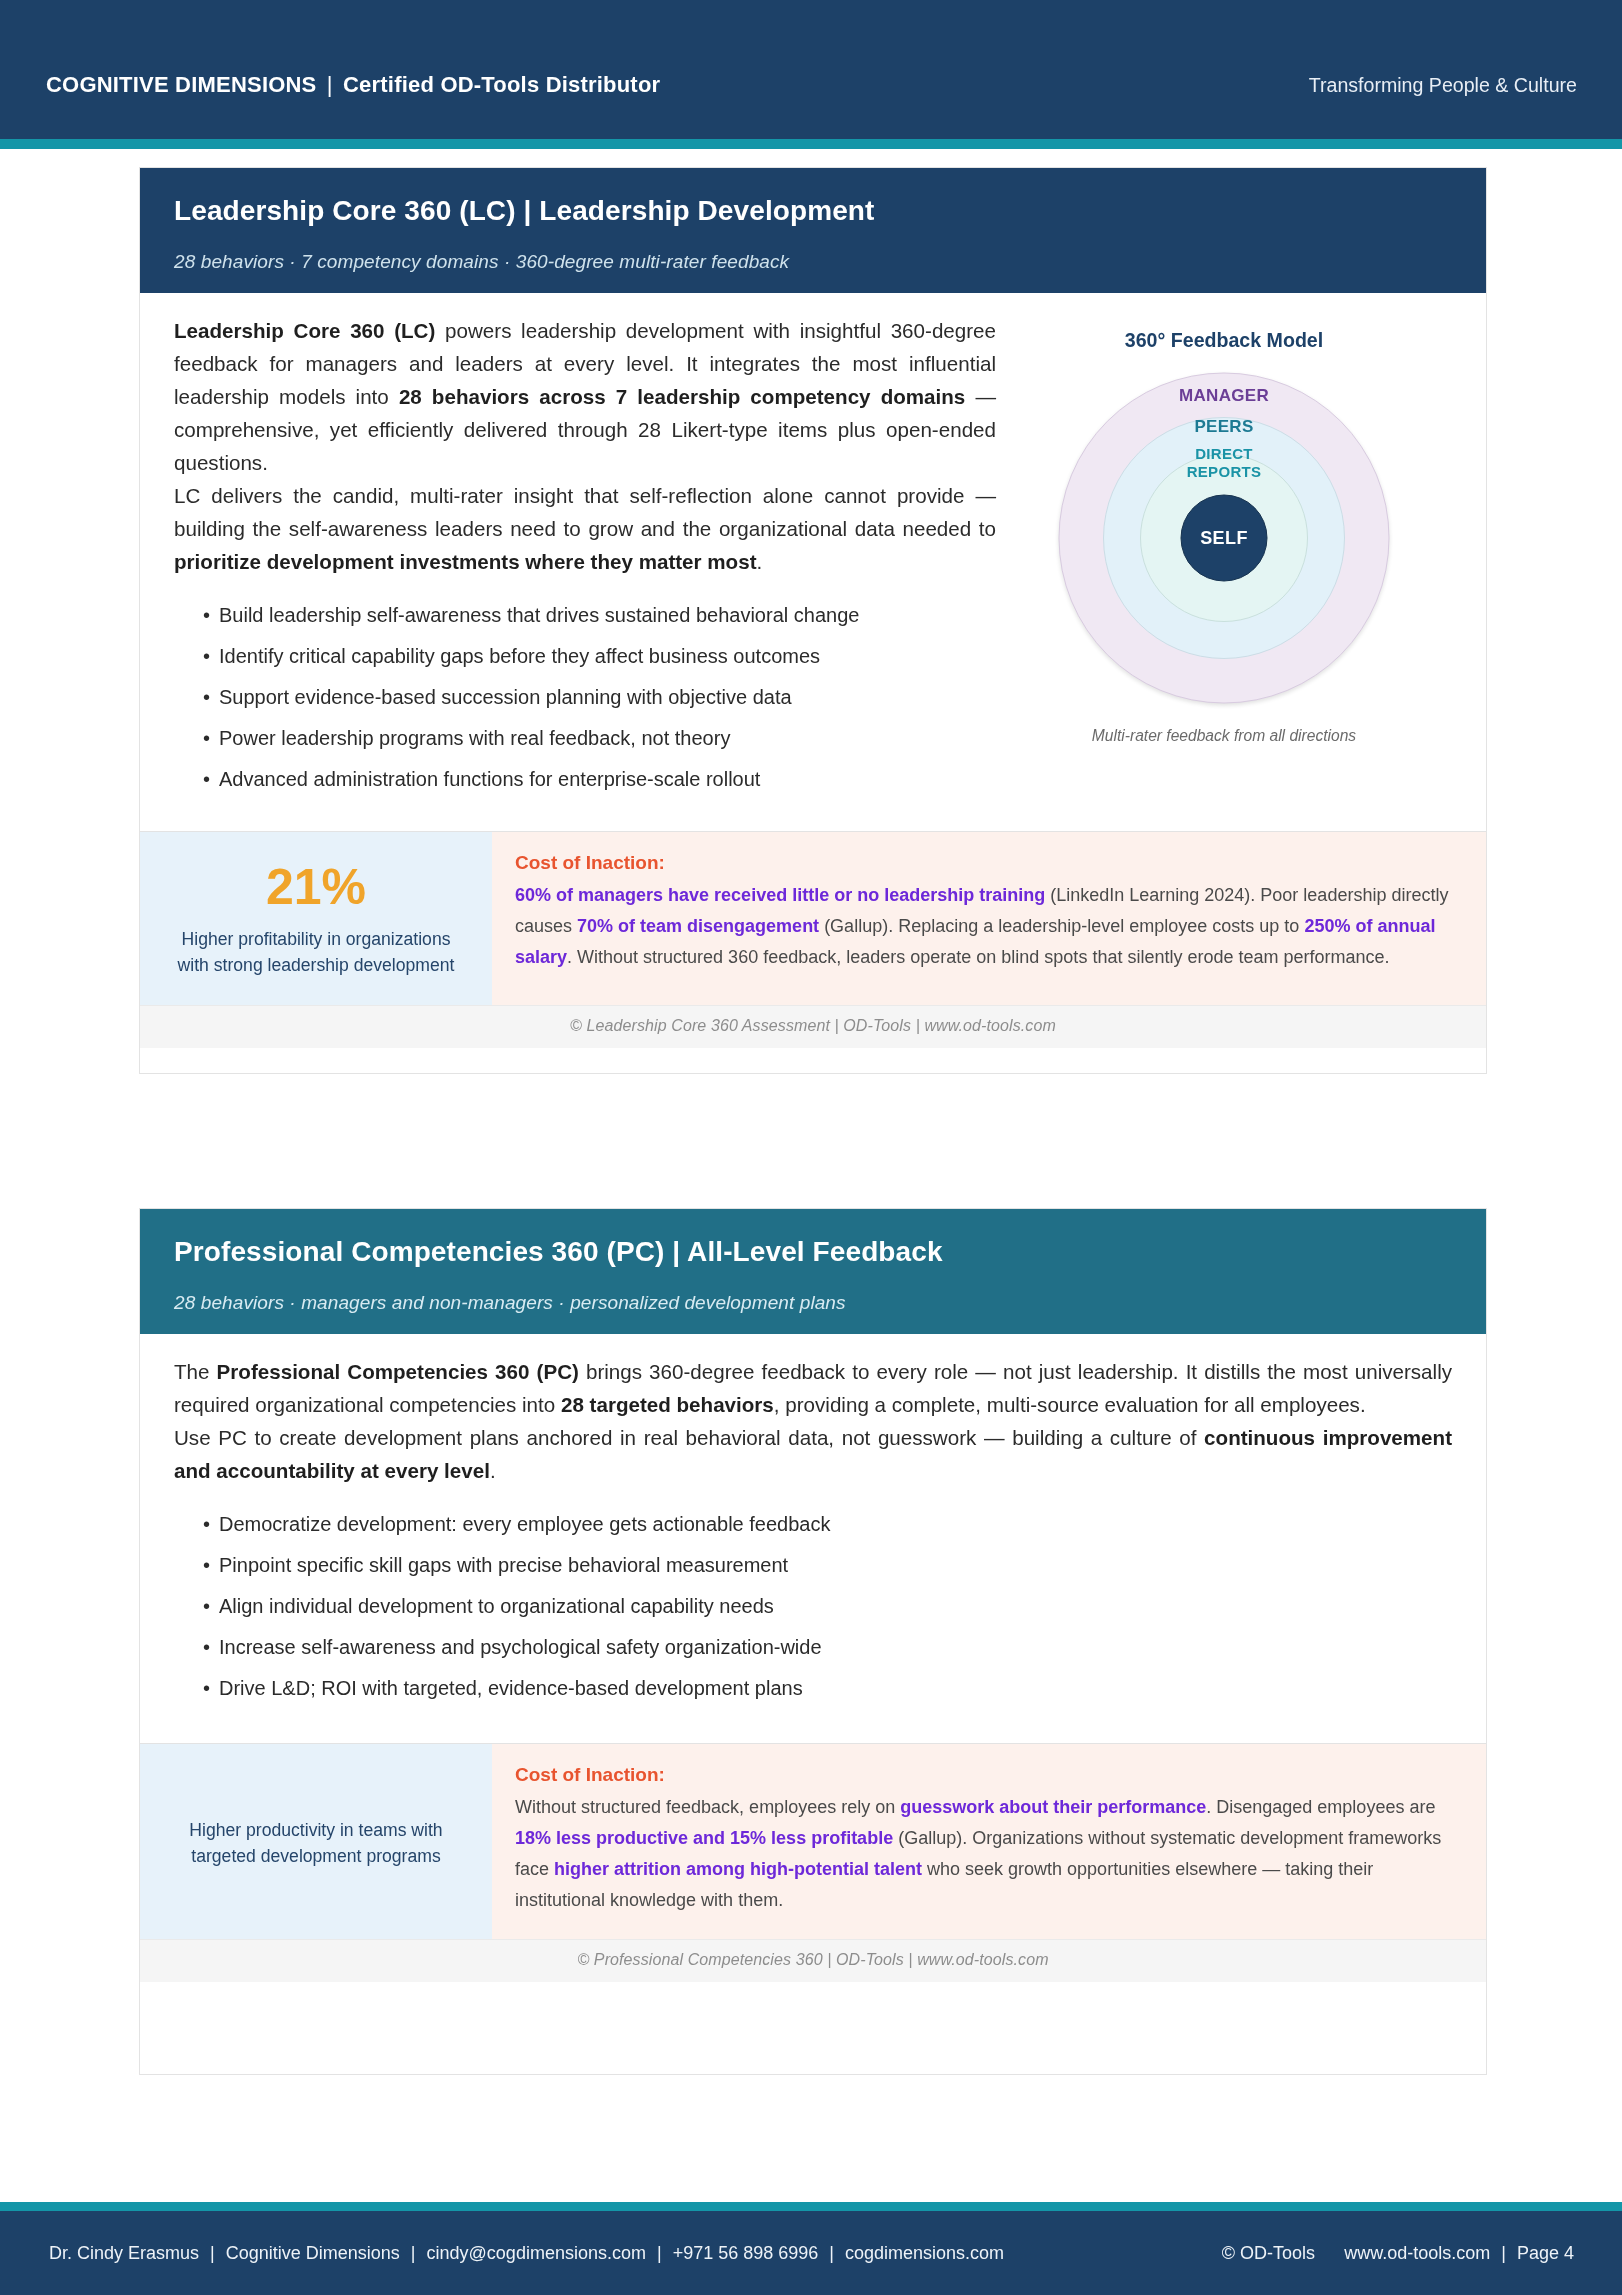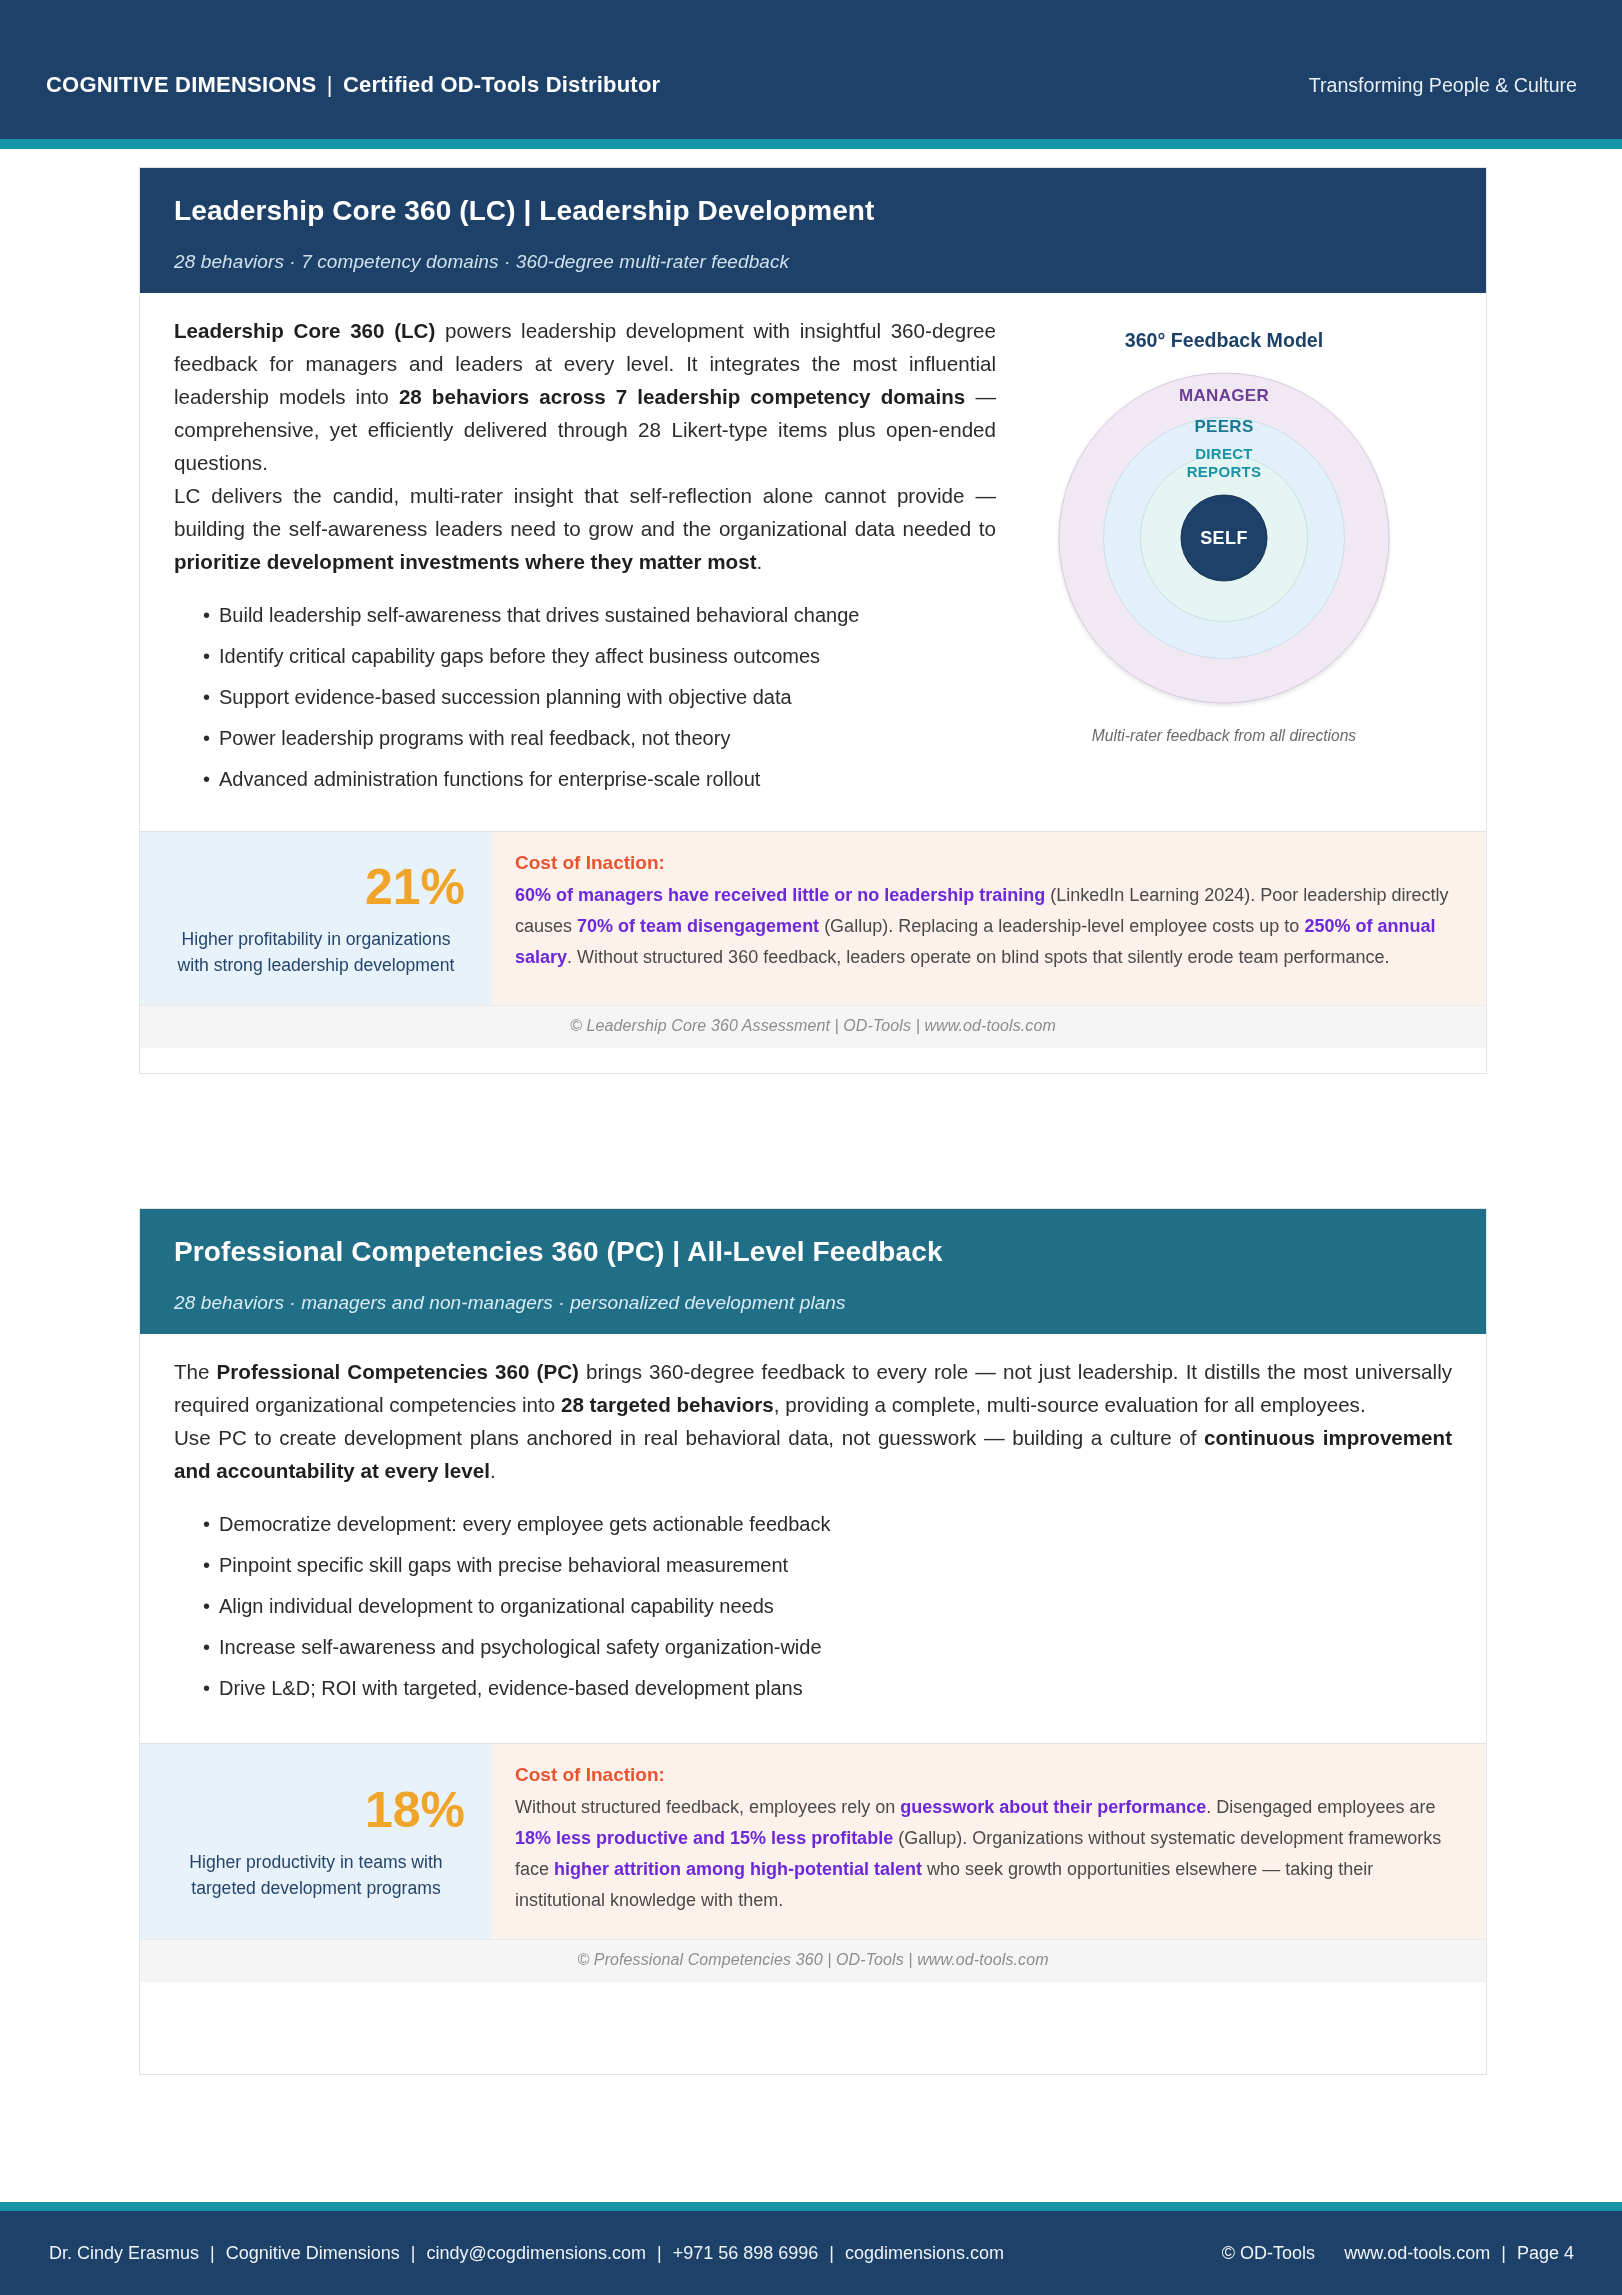--- a/index.html
+++ b/index.html
@@ -209,21 +209,20 @@
     display: flex;
     flex-direction: column;
     justify-content: center;
   }
   .stat-value {
     font-size: 50px;
     font-weight: bold;
     color: #f0a42a;
     line-height: 1;
     margin-bottom: 13.5px;
-    text-align: right;
   }
   .stat-caption {
     font-size: 17.6px;
     line-height: 26px;
     color: #25456a;
   }
   .cost-box {
     flex: 1 1 auto;
     background: #fdf1ec;
     padding: 20px 30px 23px 23px;
@@ -371,21 +370,20 @@
           <li><span class="bdot">•</span><span>Democratize development: every employee gets actionable feedback</span></li>
           <li><span class="bdot">•</span><span>Pinpoint specific skill gaps with precise behavioral measurement</span></li>
           <li><span class="bdot">•</span><span>Align individual development to organizational capability needs</span></li>
           <li><span class="bdot">•</span><span>Increase self-awareness and psychological safety organization-wide</span></li>
           <li><span class="bdot">•</span><span>Drive L&amp;D; ROI with targeted, evidence-based development plans</span></li>
         </ul>
     </div>
 
     <div class="strip">
       <div class="stat-box">
-        <div class="stat-value">18%</div>
         <div class="stat-caption">
           <span>Higher productivity in teams with</span><br>
           <span>targeted development programs</span>
         </div>
       </div>
       <div class="cost-box">
         <div class="cost-title">Cost of Inaction:</div>
         <div class="cost-text">Without structured feedback, employees rely on <b>guesswork about their performance</b>. Disengaged employees are <b>18% less productive and 15% less profitable</b> (Gallup). Organizations without systematic development frameworks face <b>higher attrition among high-potential talent</b> who seek growth opportunities elsewhere — taking their institutional knowledge with them.</div>
       </div>
     </div>

